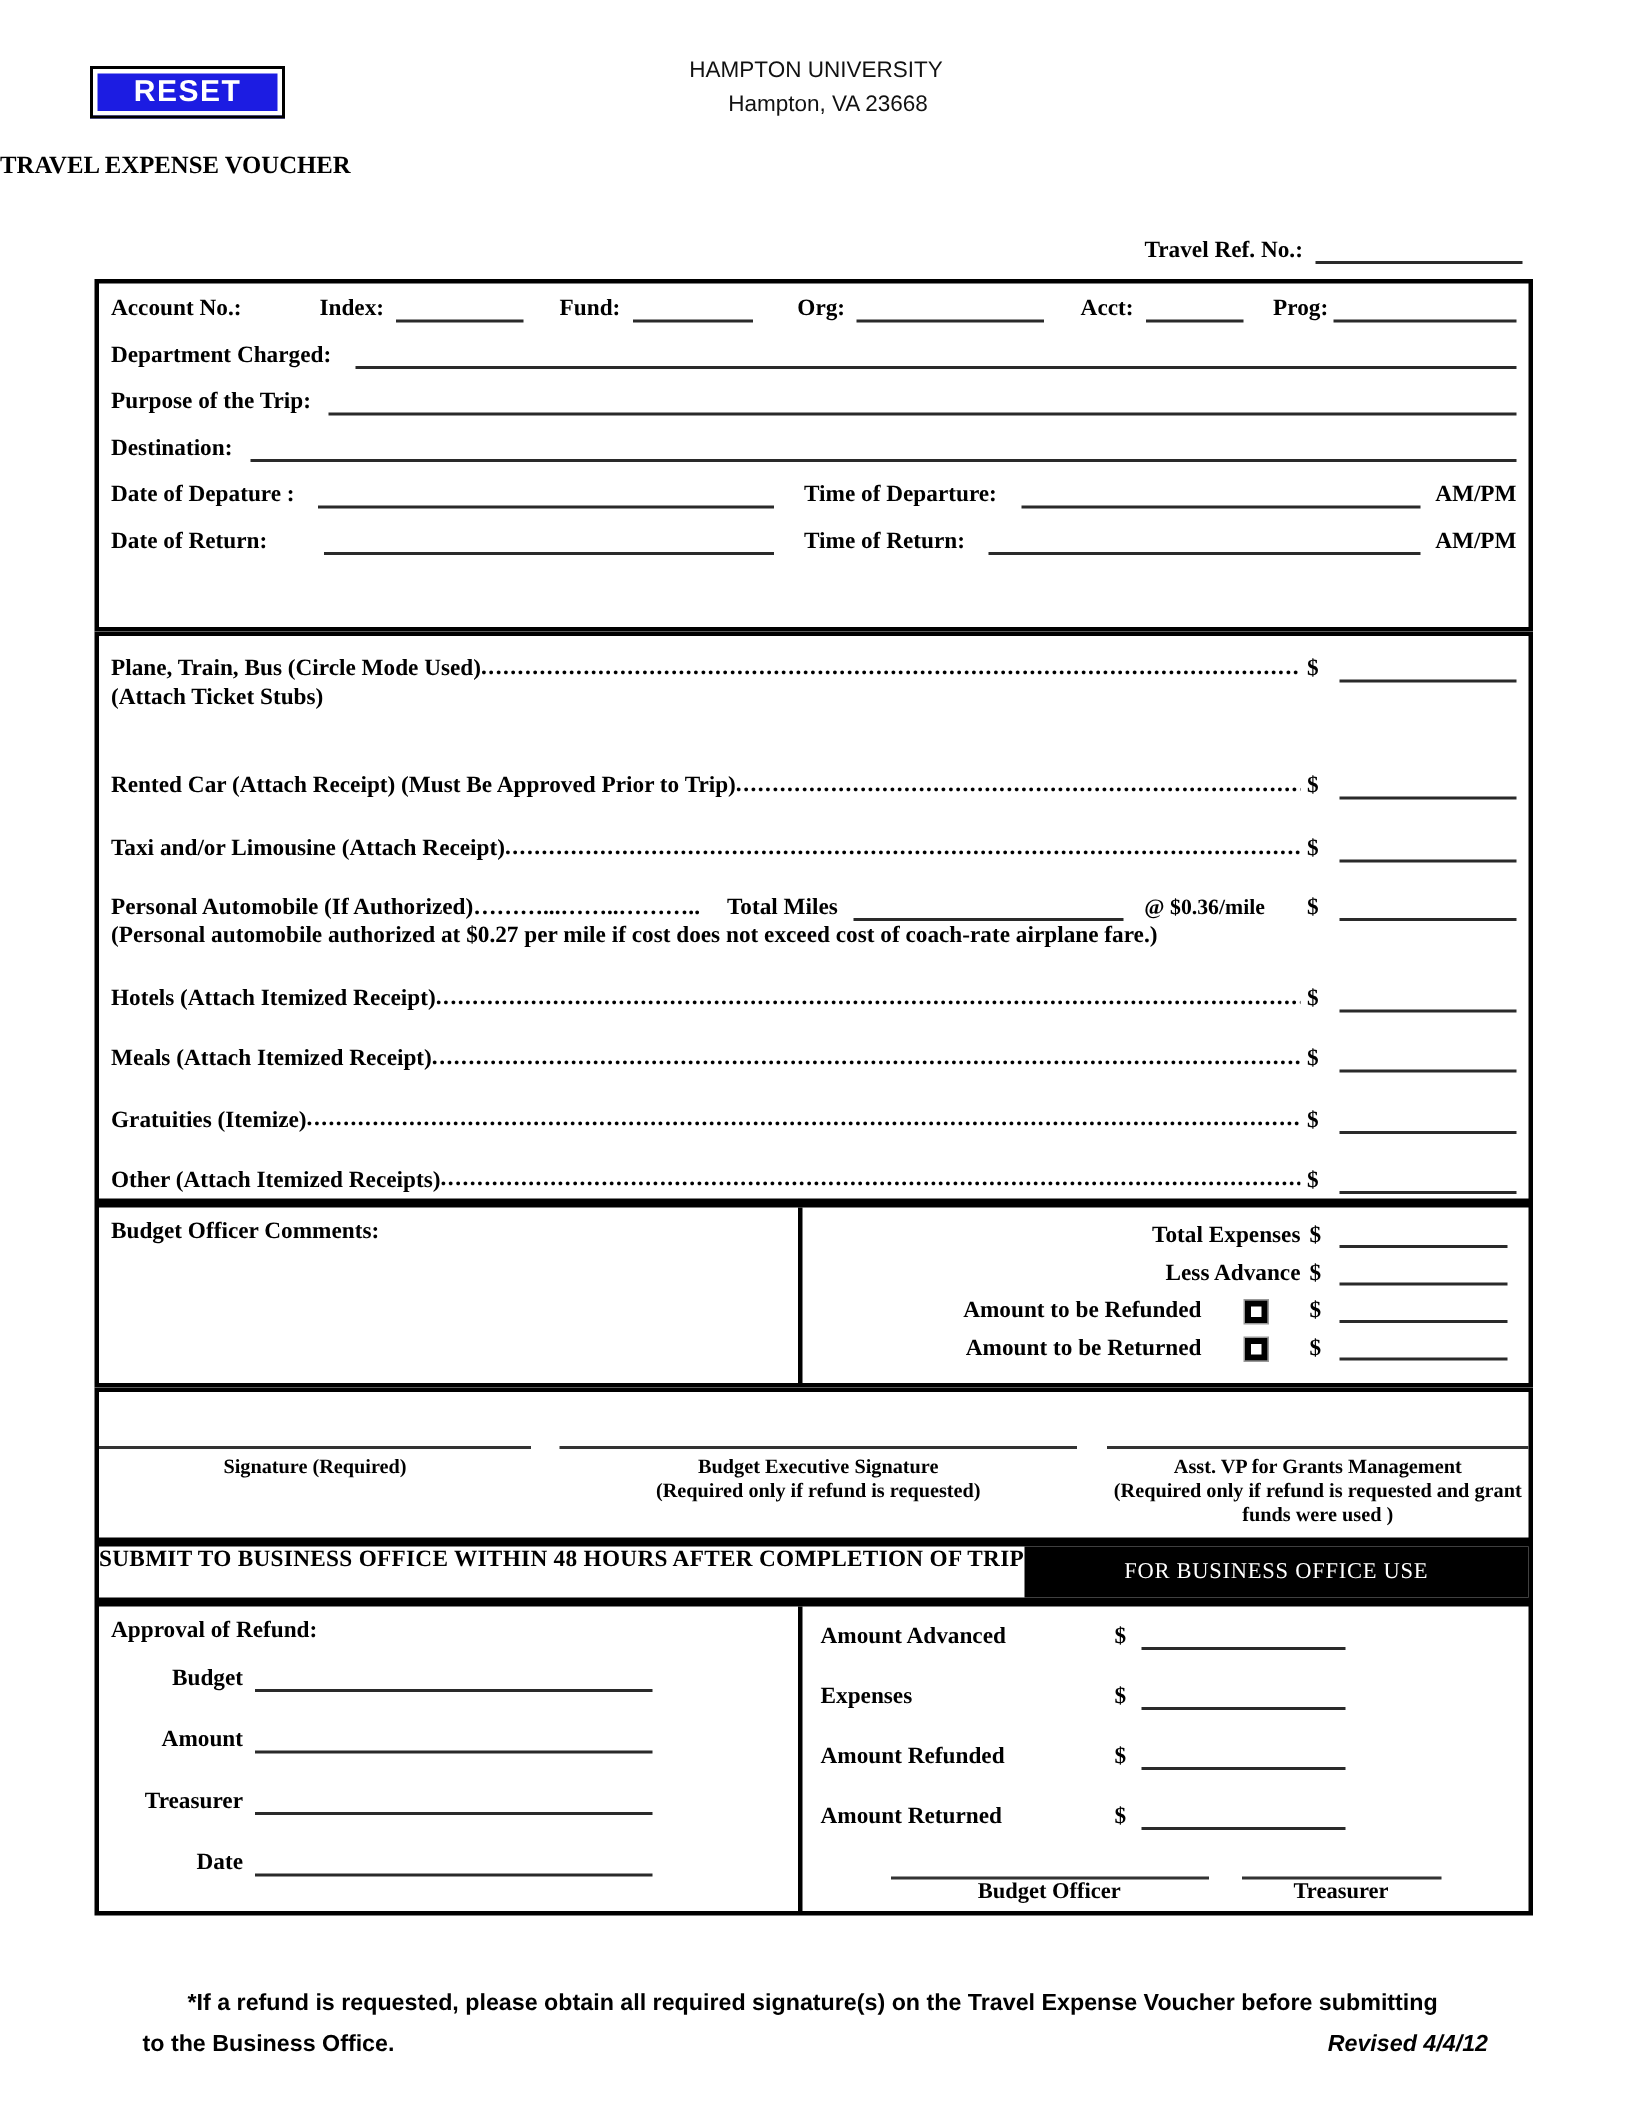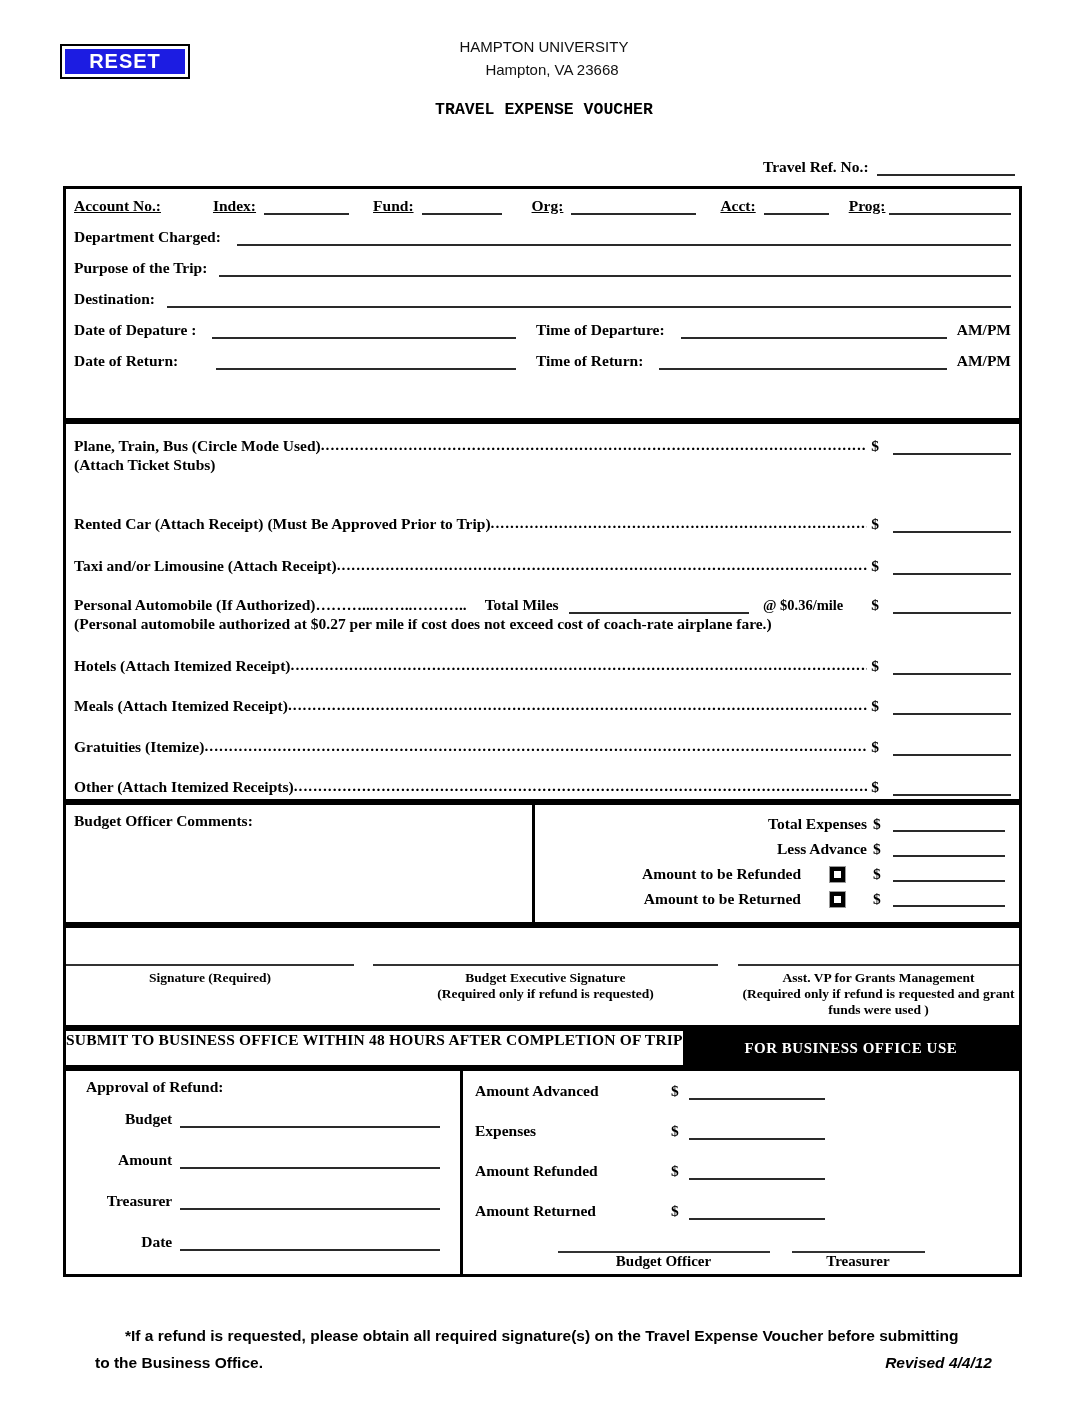--- a/index.html
+++ b/index.html
@@ -17,40 +17,40 @@
     color:#fff; font-family:"Liberation Sans", sans-serif; font-weight:bold;
     font-size:20px; letter-spacing:1px;
     display:flex; align-items:center; justify-content:center; cursor:pointer;
   }
   .hdr-center {
     position:absolute; top:38px; left:0; width:100%; text-align:center;
     font-family:"Liberation Sans", sans-serif; font-size:15px; color:#111;
   }
   .hdr-center .line2 { margin-top:6px;margin-left:16px; }
   .form-title {
-    position:absolute; top:100px; left:0; width:100%; text-align:center;
-    font-family:Liberation Mono, monospace; font-weight:bold; font-size:16.5px;
+    position:absolute; top:100px; left:0; width:100%; text-align:left;
+    font-family:Liberation Serif, serif; font-weight:bold; font-size:16.5px;
   }
   .travel-ref {
     position:absolute; top:158px; left:763px; display:flex; align-items:flex-end;
     font-weight:bold; font-size:16px;
   }
   .travel-ref .u { width:138px; margin-left:8px; }
 
   
   .u { display:inline-block; border-bottom:2px solid #2a2a2a; height:15px; }
   .box { position:absolute; left:63px; width:959px; border:3px solid #000; background:#fff; }
   .blabel { font-weight:bold; font-size:15.5px; white-space:nowrap; }
   .f-row { display:flex; align-items:flex-end; font-weight:bold; font-size:15.5px; }
   .grow { flex:1; }
 
   
   .box1 { top:186px; height:235px; padding:6px 8px 8px 8px; }
   .box1 .f-row { margin-top:13px; }
-  .box1 .f-row:first-child { margin-top:2px;text-decoration:underline; }
+  .box1 .f-row:first-child { margin-top:2px; }
   .half-l { width:462px; display:flex; align-items:flex-end; flex:none; }
   .half-r { flex:1; display:flex; align-items:flex-end; }
 
   
   .box2 { top:421px; height:381px; padding:10px 8px; }
   .exp-row { display:flex; align-items:flex-end; font-weight:bold; font-size:15.5px; }
   .leader { flex:1; overflow:hidden; white-space:nowrap; font-weight:bold; letter-spacing:1px; height:19px; }
   .leader::after { content:"......................................................................................................................................................................................."; }
   .amt { width:118px; margin-left:14px; flex:none; }
   .dollar { margin-left:4px; flex:none; }
@@ -75,25 +75,25 @@
   .sigcol .cap { margin-top:4px; }
   .sig1 { left:0px;   top:36px; width:288px; }
   .sig2 { left:307px; top:36px; width:345px; }
   .sig3 { left:672px; top:36px; width:281px; }
 
   
   .submitbox { top:1028px; height:40px; display:flex; flex-direction:row; }
   .submit-row { height:18px; display:flex; align-items:center; justify-content:center;
                 font-weight:bold; font-size:15.5px; letter-spacing:0.2px; }
   .black-bar { flex:1; background:#000; color:#fff; display:flex; align-items:center; justify-content:center;
-               font-size:15px; letter-spacing:0.5px;font-weight:bold; }
+               font-size:15px; letter-spacing:0.5px; }
 
   
   .bobox { top:1068px; height:209px; display:flex; }
-  .bo-left { width:397px; border-right:3px solid #000; padding:7px 20px; }
+  .bo-left { width:469px; border-right:3px solid #000; padding:7px 8px; }
   .bo-row { display:flex; align-items:flex-end; font-weight:bold; font-size:15.5px; margin-top:23px; }
   .bo-row .lab { width:88px; text-align:right; }
   .bo-row .u { width:265px; margin-left:8px; }
   .bo-right { flex:1; padding:8px 12px; position:relative; }
   .adv-row { display:flex; align-items:flex-end; font-weight:bold; font-size:15.5px; margin-top:22px; }
   .adv-row:first-child { margin-top:3px; }
   .adv-row .lab { width:196px; }
   .adv-row .u { width:136px; margin-left:10px; }
   .bo-sigs { position:absolute; left:0; bottom:4px; width:100%; display:flex; justify-content:center; gap:22px; }
   .bo-sig { text-align:center; font-weight:bold; font-size:15px; }

